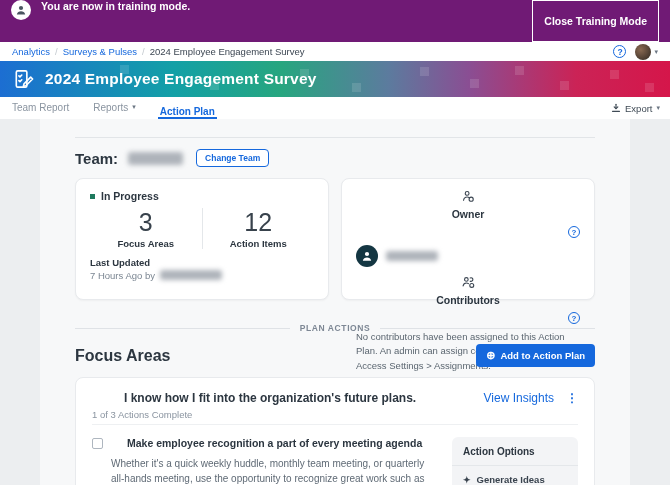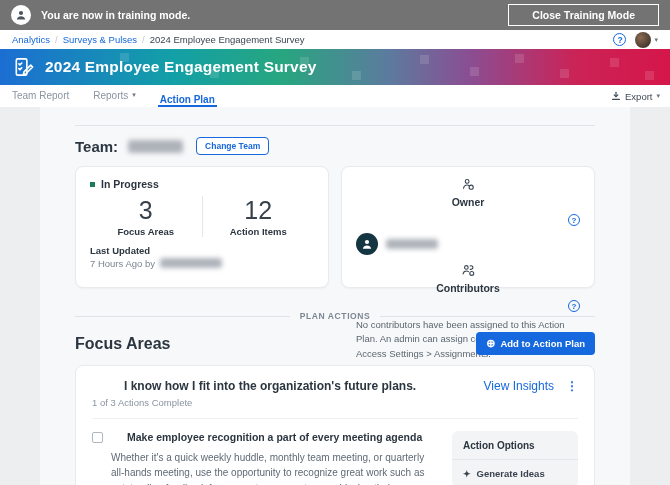--- a/index.html
+++ b/index.html
@@ -1,25 +1,25 @@
 <!DOCTYPE html>
 <html><head>
 <meta charset="utf-8">
 <style>
   * { margin:0; padding:0; box-sizing:border-box; }
   html,body { width:670px; height:485px; overflow:hidden; background:#eceef0;
               font-family:"Liberation Sans", sans-serif; color:#2c3640; }
 
   
-  .banner { height:30px; background:#737373; display:flex; align-items:center; padding:0 11px; }
+  .banner { height:42px; background:#701a75; display:flex; padding:0 11px; }
   .banner-avatar { width:20px; height:20px; border-radius:50%; background:#fff;
                    display:flex; align-items:center; justify-content:center; flex:none; }
   .banner-msg { color:#fff; font-weight:bold; font-size:10.5px; margin-left:10px; }
   .banner-close { margin-left:auto; background:transparent; border:1px solid #fff; border-radius:0;
-                  color:#fff; font-size:10.5px; font-weight:bold; padding:4px 23px; cursor:pointer;
+                  color:#fff; font-size:10.5px; font-weight:bold; padding:4px 11px; cursor:pointer;
                   font-family:inherit; }
 
   
   .crumbbar { height:19px; background:#fff; display:flex; align-items:center; padding:0 12px; font-size:9.5px; }
   .crumb-link { color:#1568dd; text-decoration:none; }
   .crumb-sep { color:#c3c9cf; margin:0 5px; }
   .crumb-current { color:#3c4652; }
   .crumb-right { margin-left:auto; display:flex; align-items:center; gap:9px; }
   .help-circle { width:13px; height:13px; border:1px solid #1568dd; border-radius:50%; color:#1568dd;
                  font-size:8.5px; font-weight:bold; display:flex; align-items:center; justify-content:center; }
@@ -86,21 +86,21 @@
                   font-size:9.5px; font-weight:bold; padding:6px 10px; display:flex; align-items:center; gap:5px;
                   cursor:pointer; font-family:inherit; }
 
   .focus-card { background:#fff; border:1px solid #e8eaed; border-radius:8px 8px 0 0; margin-top:10px;
                 padding:13px 16px 0; }
   .fc-header { display:flex; align-items:flex-start;padding-left:32px; }
   .fc-title { font-size:12px; font-weight:bold; color:#2c3640; }
   .fc-right { margin-left:auto; display:flex; align-items:center; gap:12px; }
   .view-insights { color:#1568dd; font-size:12px; text-decoration:none; white-space:nowrap; }
   .kebab { color:#1568dd; font-size:12px; font-weight:bold; cursor:pointer; line-height:1; }
-  .fc-progress { font-size:9.5px; color:#8a94a0; margin-top:4px; padding-bottom:10px; border-bottom:1px solid #eef0f2; }
+  .fc-progress { font-size:9.5px; color:#8a94a0; margin-top:4px; padding-bottom:4px; border-bottom:1px solid #eef0f2; }
 
   .fc-body { display:flex; margin-top:12px; gap:16px; }
   .fc-left { flex:1; }
   .action-item { margin-bottom:10px; }
   .ai-head { display:flex; align-items:flex-start; gap:24px; }
   .checkbox { width:11px; height:11px; border:1.5px solid #aeb6bf; border-radius:2px; background:#fff;
               flex:none; margin-top:1px; cursor:pointer; display:flex; align-items:center; justify-content:center; }
   .ai-title { font-size:10.5px; font-weight:bold; color:#2c3640; line-height:1.3; }
   .ai-desc { font-size:10px; color:#5f6a75; line-height:1.55; margin:5px 0 0 19px; }
 

